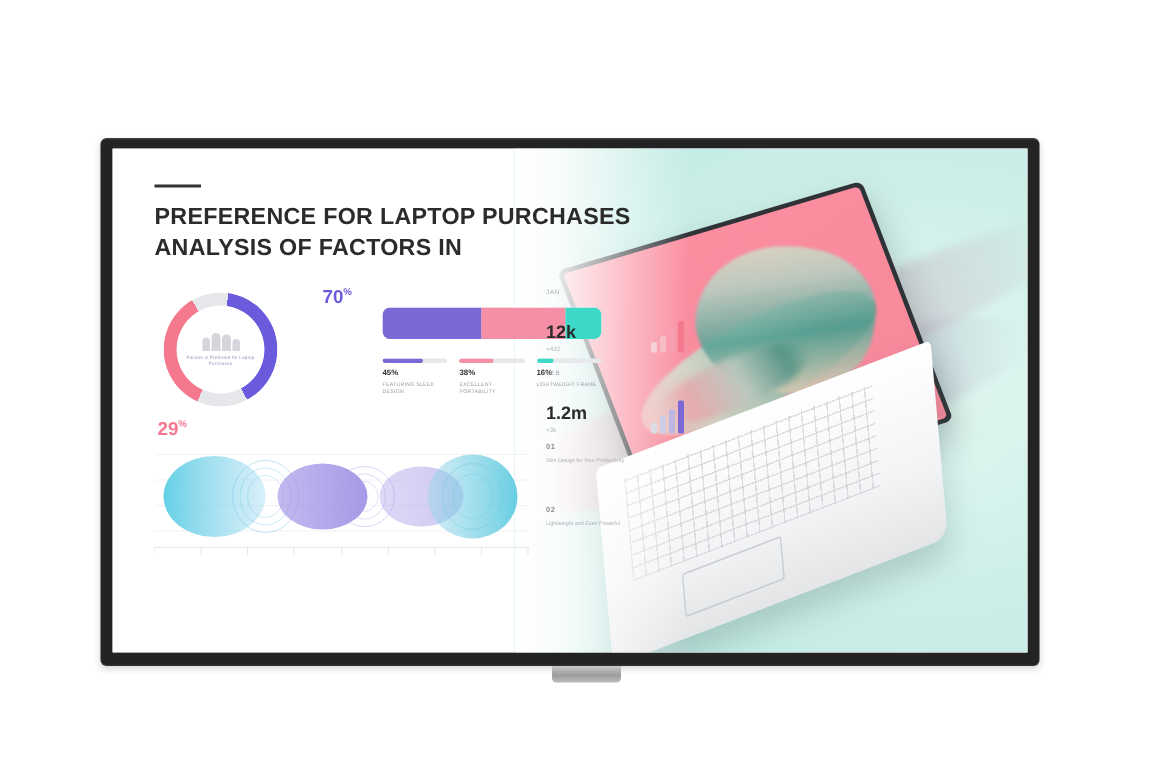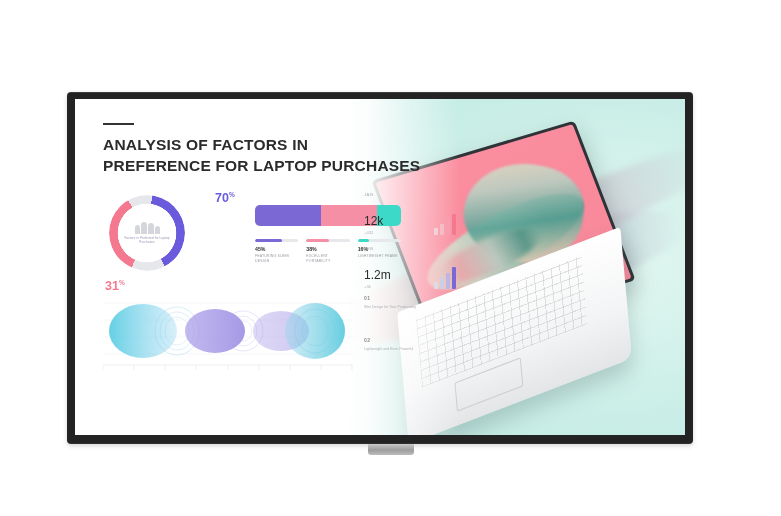--- a/index.html
+++ b/index.html
@@ -166,21 +166,21 @@
   .leg-track { height: 2.6px; border-radius: 2px; background: #e7e8ec; overflow: hidden; }
   .leg-track i { display: block; height: 100%; border-radius: 2px; }
   .leg-pct { font-size: 5.2px; font-weight: 700; color: #2f2f2f; margin-top: 4px; }
   .leg-txt { font-size: 3.5px; line-height: 1.5; color: #9b9ba4; margin-top: 2px; letter-spacing: .15px; }
 
   
   .kpis { position: absolute; left: 289px; top: 92px; width: 92px; }
   .kpi { display: flex; align-items: flex-end; justify-content: space-between; height: 44px; }
   .kpi + .kpi { margin-top: 10px; }
   .kpi-label { font-size: 4.2px; color: #a9a9b2; letter-spacing: .5px; }
-  .kpi-val { font-size: 12px; font-weight: 400; color: #2b2b2b; line-height: 1.05; margin-top: 18px; }
+  .kpi-val { font-size: 12px; font-weight: 700; color: #2b2b2b; line-height: 1.05; margin-top: 18px; }
   .kpi-delta { font-size: 4.2px; color: #b3b3bb; margin-top: 2px; }
   .spark { display: flex; align-items: flex-end; gap: 2px; height: 22px; }
   .spark i { display: block; width: 4px; border-radius: 1px; }
 
   
   .wave { position: absolute; left: 28px; top: 196px; width: 250px; height: 78px; }
   .wave svg { display: block; width: 100%; height: 100%; }
 
   
   .notes { position: absolute; left: 289px; top: 196px; width: 86px; }
@@ -215,42 +215,42 @@
               <div class="trackpad"></div>
             </div>
           </div>
 
           <div class="photo-fade"></div>
         </div>
 
         <div class="info">
           <div class="rule"></div>
           <div class="title">
+            <div>PREFERENCE FOR LAPTOP PURCHASES</div>
             <div>ANALYSIS OF FACTORS IN</div>
-            <div>PREFERENCE FOR LAPTOP PURCHASES</div>
           </div>
         </div>
 
         <div class="row-1">
 
           <div class="donut-wrap">
             <div class="donut"></div>
             <div class="donut-core">
               <div class="ppl">
                 <i class="s"></i>
                   <i class="m"></i>
                   <i class="l"></i>
                   <i class="h"></i>
               </div>
               <div class="donut-cap">Factors in Preferred for Laptop Purchases</div>
             </div>
           </div>
 
           <div class="pct-40"><span>70</span><sup>%</sup></div>
-          <div class="pct-35"><span>31</span><sup>%</sup></div>
+          <div class="pct-35"><span>29</span><sup>%</sup></div>
 
           <div class="bars">
             <div class="stack">
               <span style="flex:45;background:#7b68d4"></span>
               <span style="flex:38;background:#f58fa5"></span>
               <span style="flex:16;background:#3dd9c8"></span>
             </div>
             <div class="legend">
               <div class="leg">
                 <div class="leg-track">

